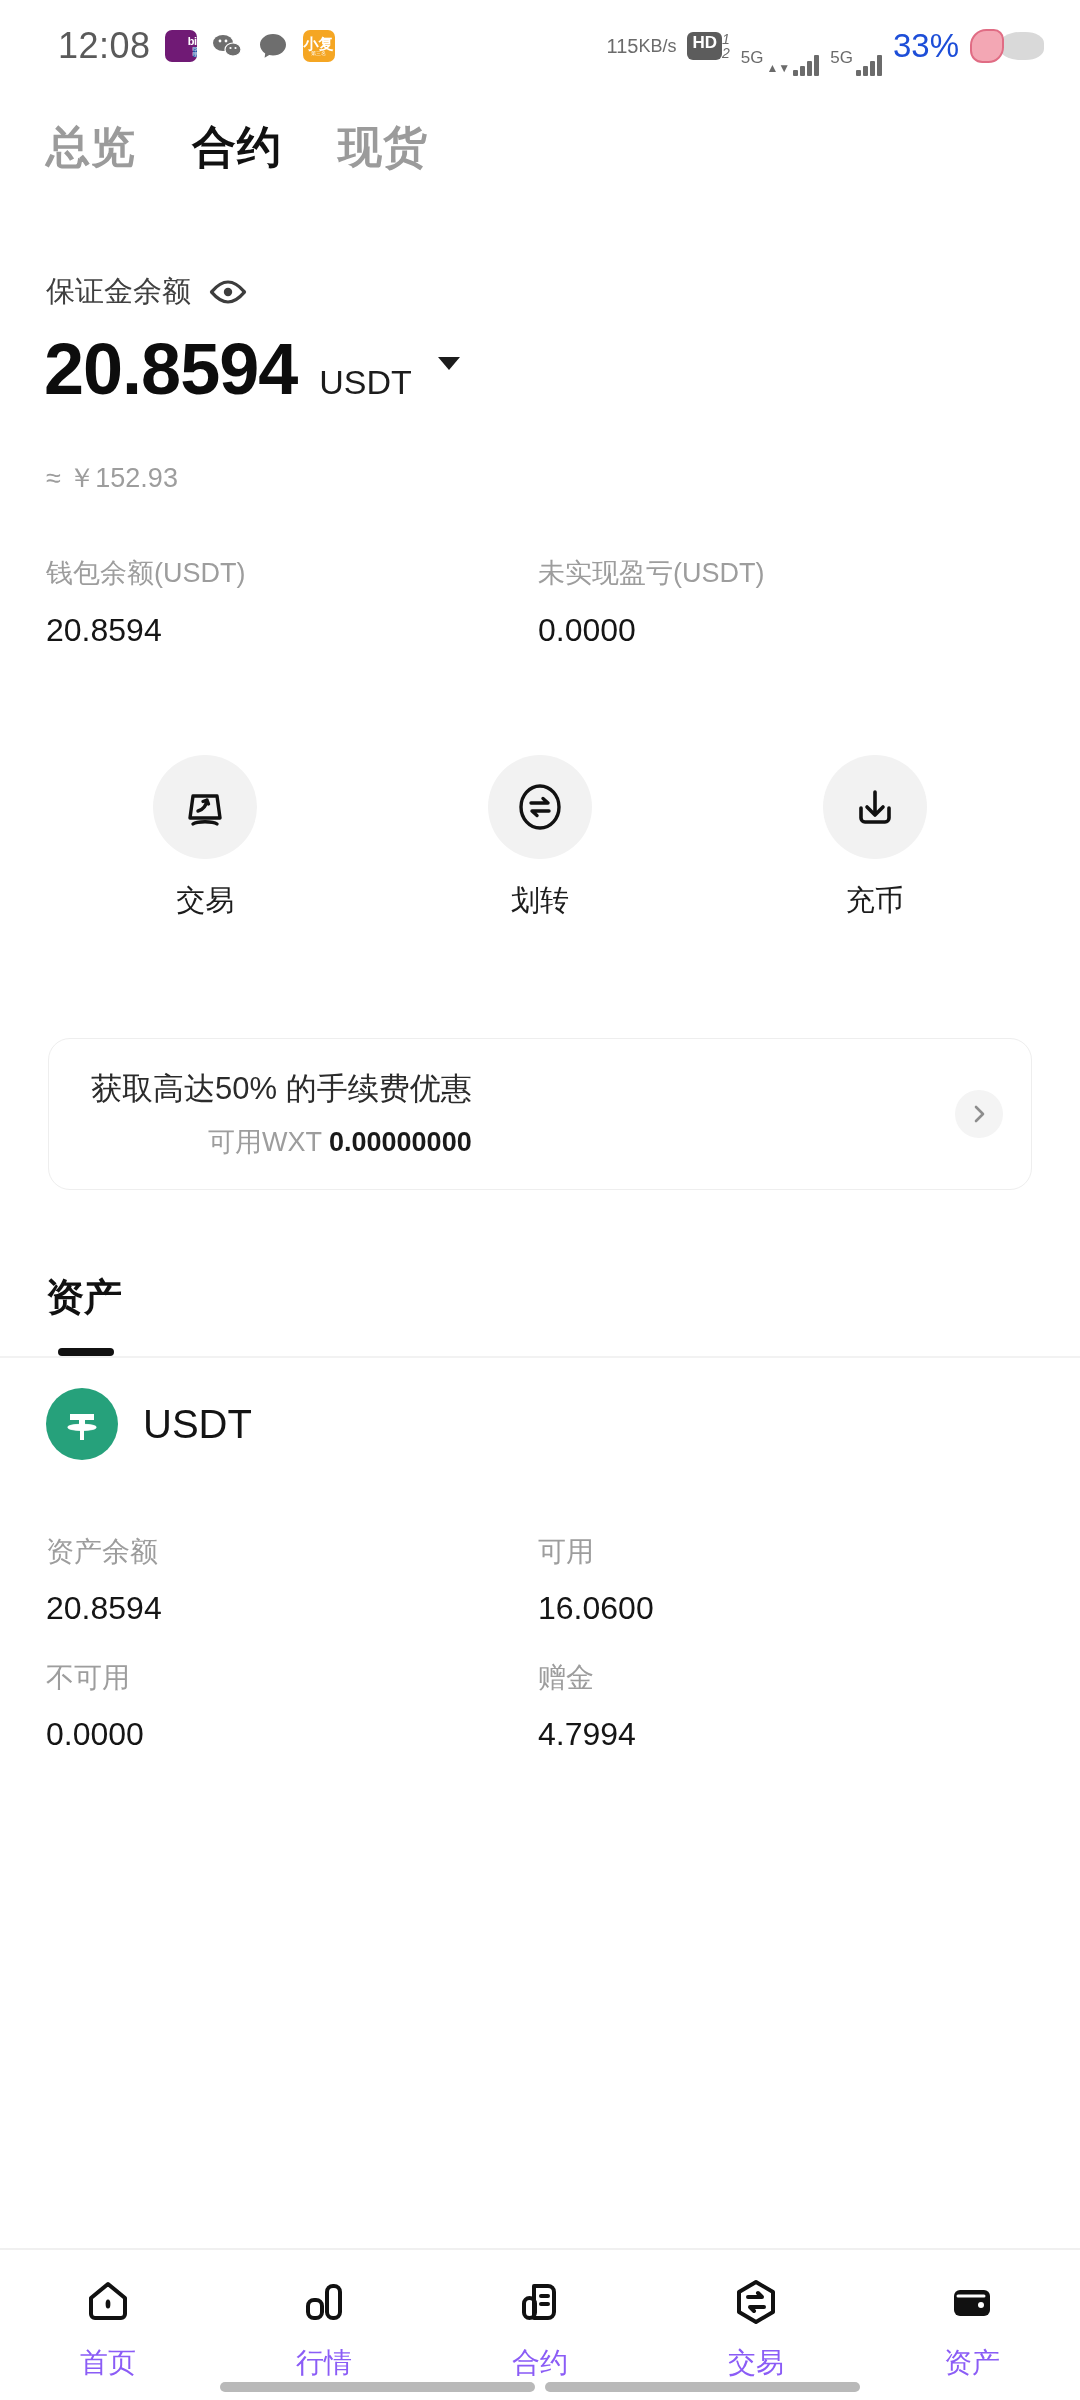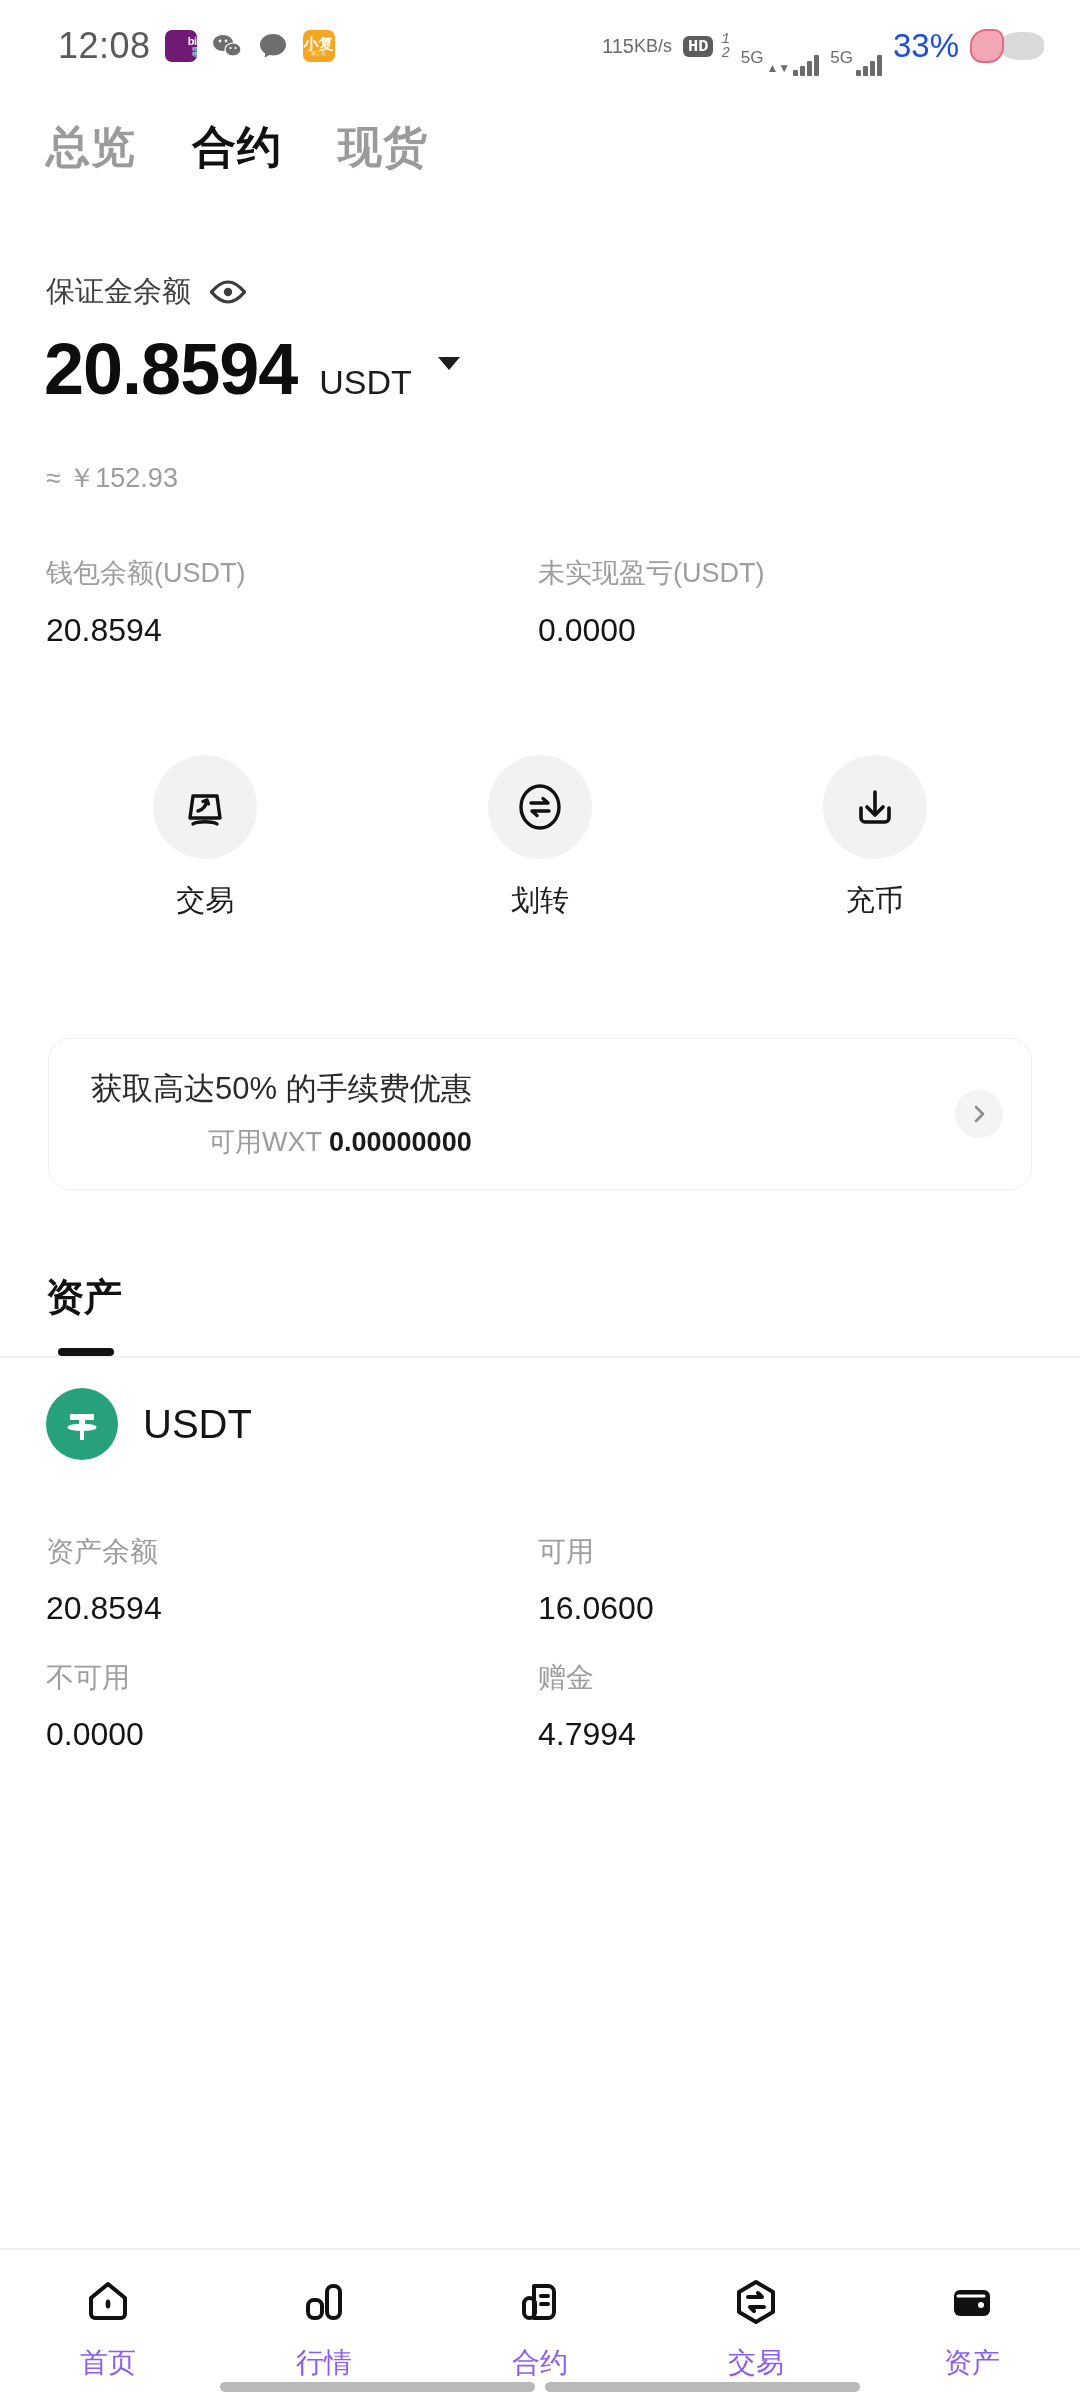--- a/index.html
+++ b/index.html
@@ -52,21 +52,21 @@
   .ico-orange .o-bot { font-size: 5px; color:#fff; }
 
   .sb-right { display: flex; align-items: center; gap: 11px; }
   .sb-speed {
     display: flex; align-items: center;
     line-height: 1.0; color: #6b6b6b;
   }
   .sb-speed .num { font-size: 20px; }
   .sb-speed .unit { font-size: 18px; }
   .sb-hd {
-    display: flex; align-items: center; gap: 8px; font-family: Liberation Mono, monospace;
+    display: flex; gap: 0;
   }
   .hd-badge {
     background: #5c5c5c; color: #fff;
     font-size: 17px; font-weight: 700;
     border-radius: 6px;
     padding: 2px 5px;
     line-height: 1;
   }
   .hd-sim { display: flex; flex-direction: column; font-size: 14px; color:#6b6b6b; line-height:1.0; }
   .sb-sig { display: flex; align-items: flex-end; gap: 3px; margin-top: 32px; }

